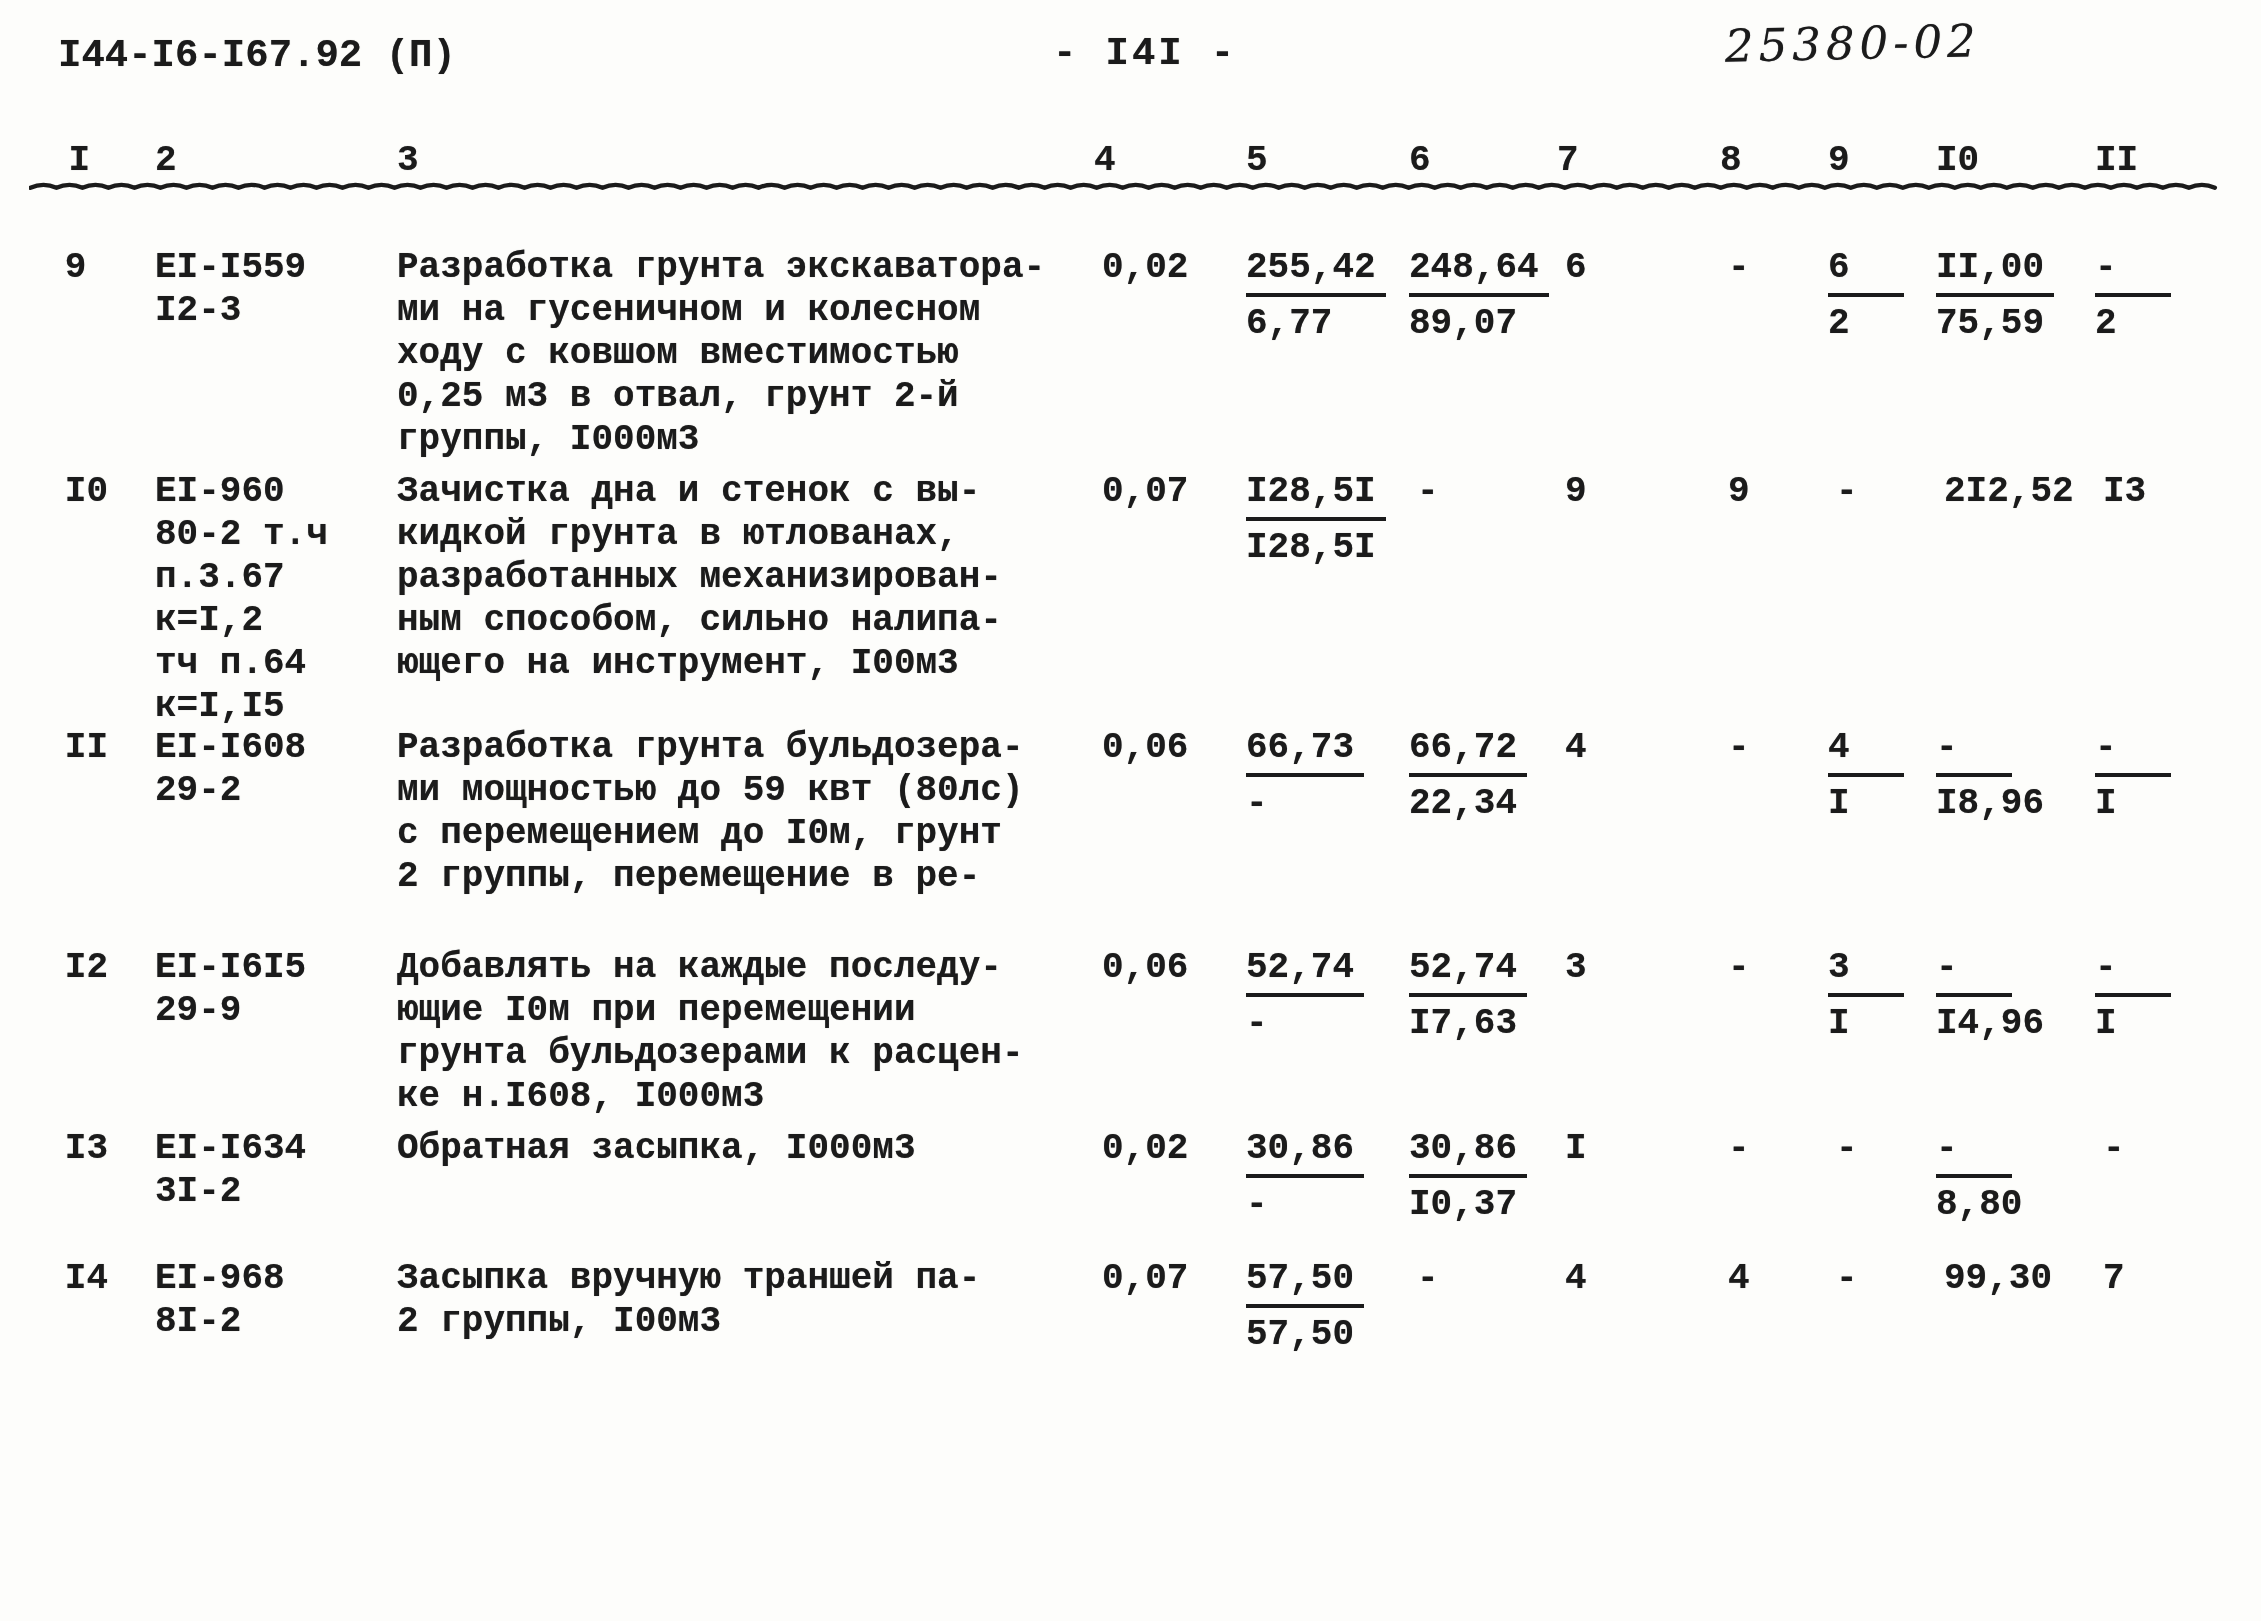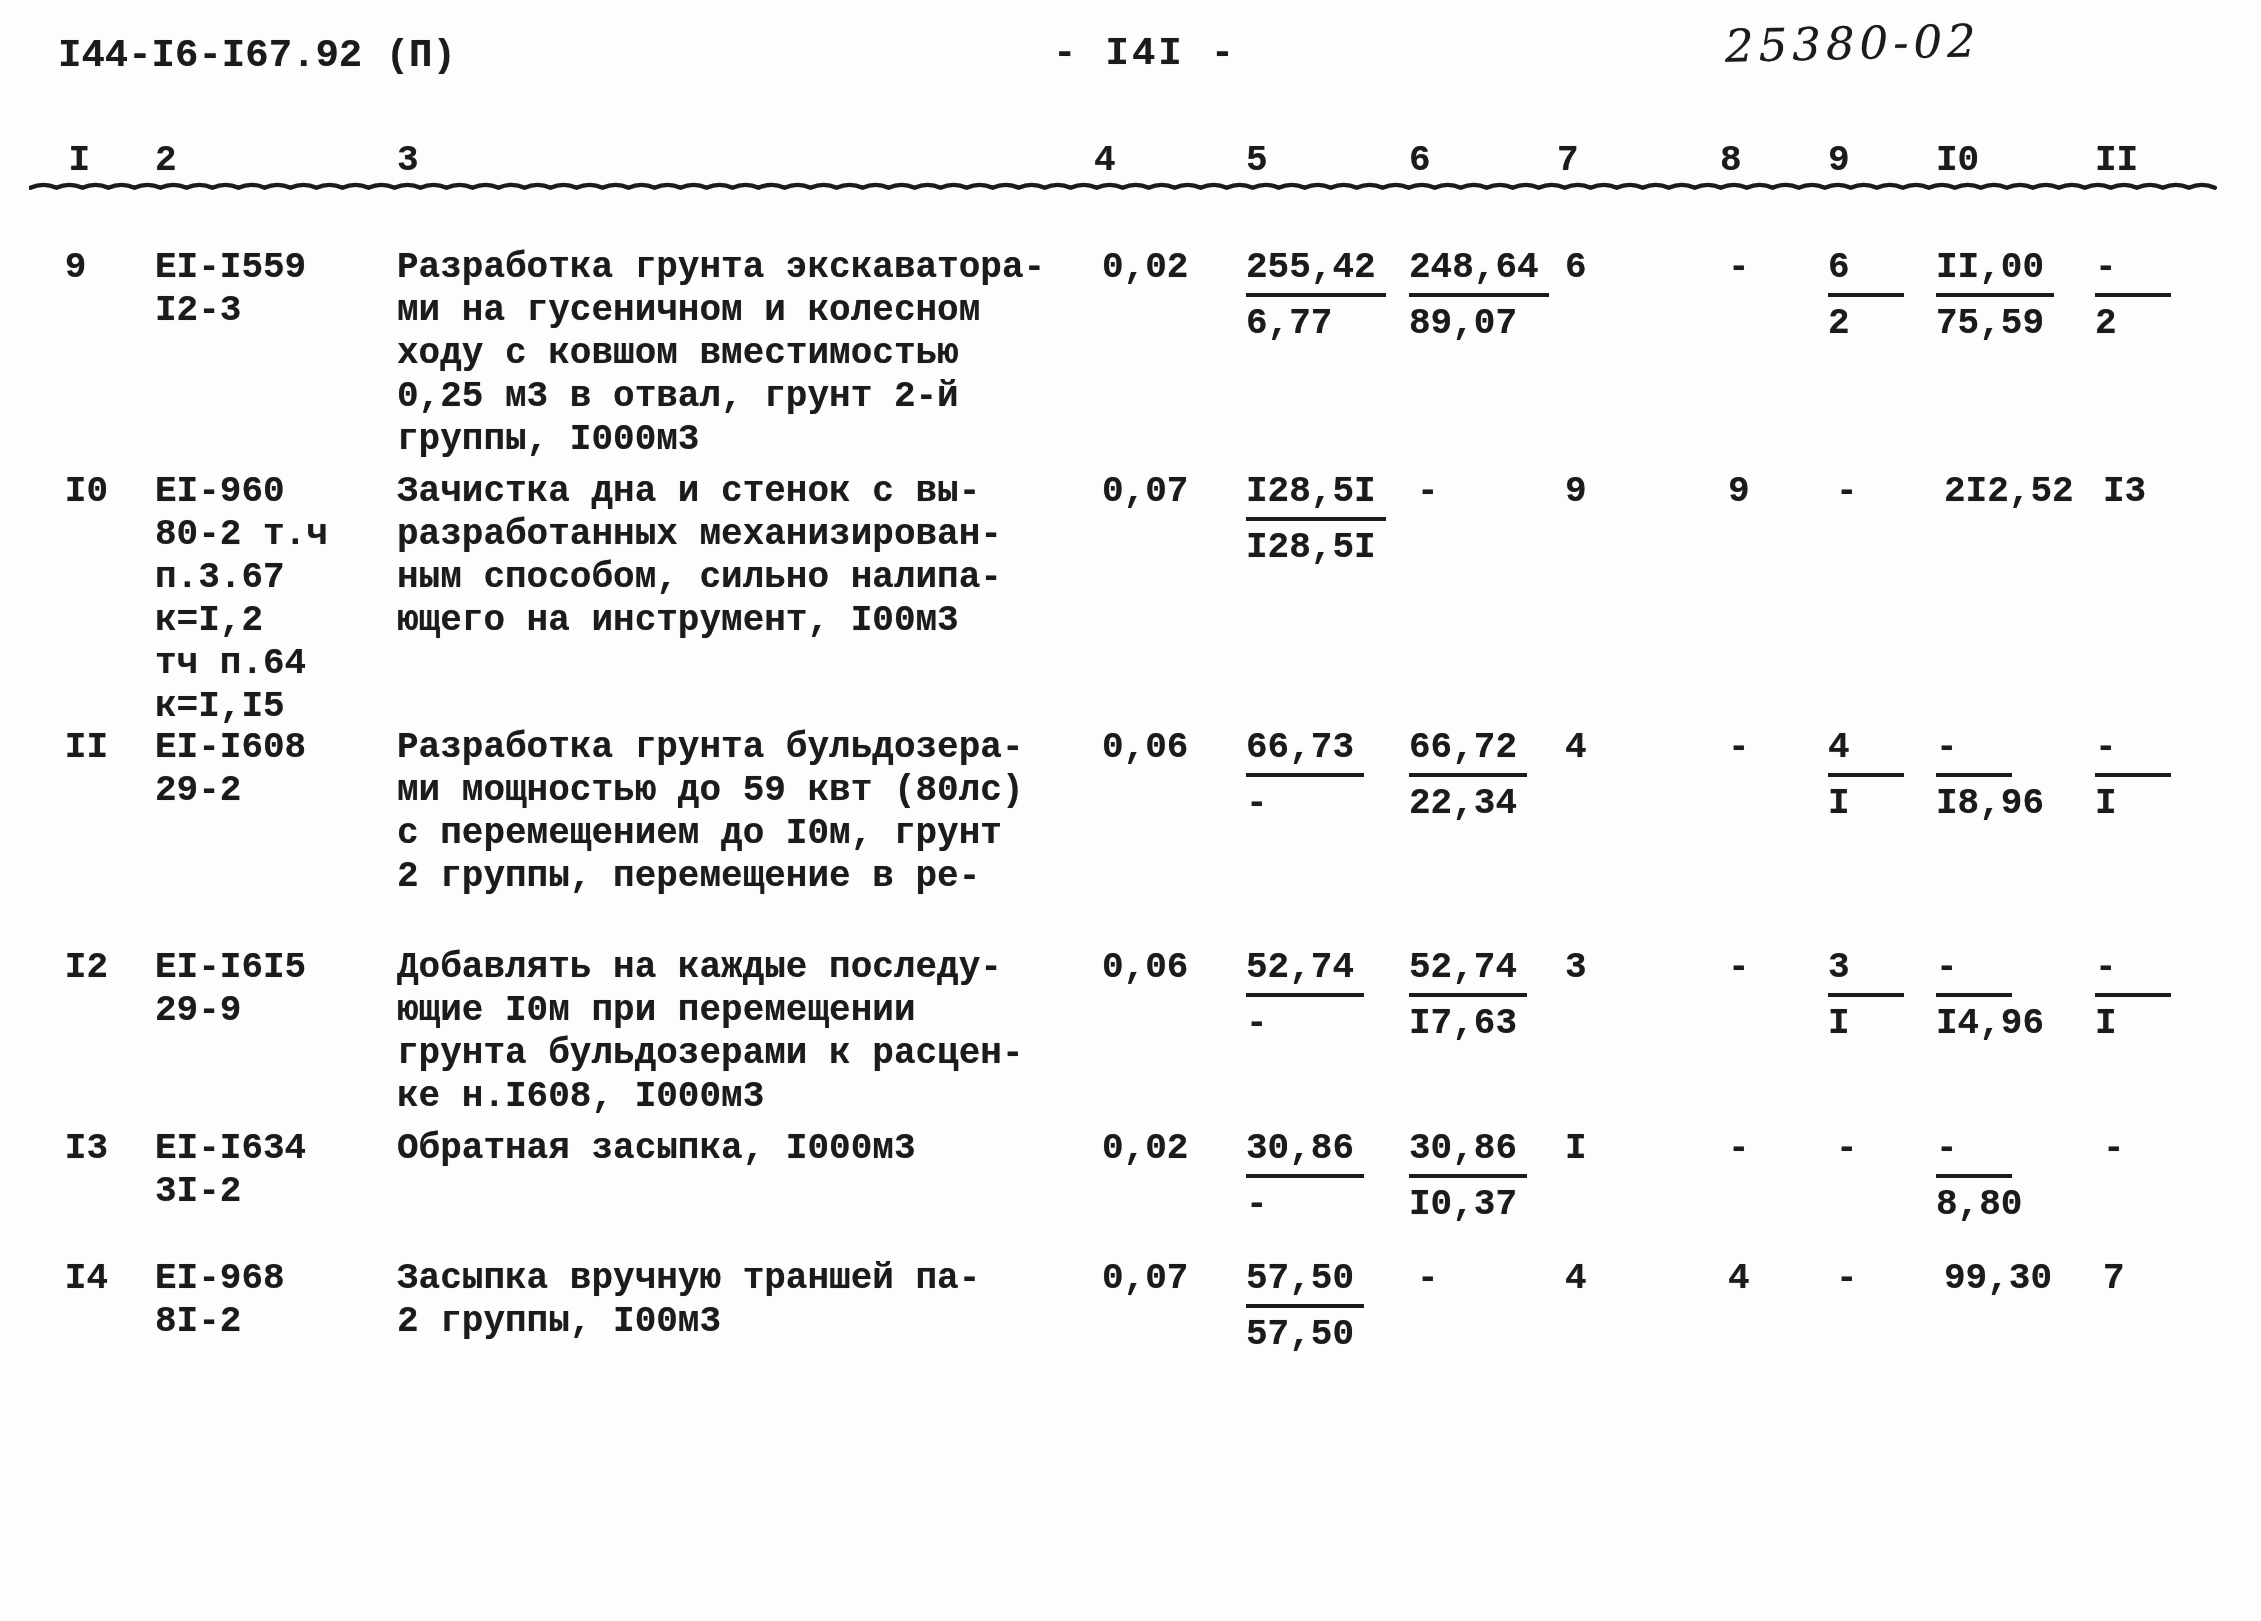--- a/index.html
+++ b/index.html
@@ -84,21 +84,21 @@
         <div class="cell val"><span class="frac"><span class="top">248,64</span><span class="bot">89,07</span></span></div>
         <div class="cell val"><span class="single">6</span></div>
         <div class="cell val"><span class="single">-</span></div>
         <div class="cell val"><span class="frac"><span class="top">6</span><span class="bot">2</span></span></div>
         <div class="cell val"><span class="frac"><span class="top">II,00</span><span class="bot">75,59</span></span></div>
         <div class="cell val"><span class="frac"><span class="top">-</span><span class="bot">2</span></span></div>
       </div>
       <div class="grid row" style="top: 470px;">
         <div class="cell num">I0</div>
         <div class="cell code"><div class="line">ЕI-960</div><div class="line">80-2 т.ч</div><div class="line">п.3.67</div><div class="line">к=I,2</div><div class="line">тч п.64</div><div class="line">к=I,I5</div></div>
-        <div class="cell desc"><div class="line">Зачистка дна и стенок с вы-</div><div class="line">разработанных механизирован-</div><div class="line">ным способом, сильно налипа-</div><div class="line">ющего на инструмент, I00м3</div></div>
+        <div class="cell desc"><div class="line">Зачистка дна и стенок с вы-</div><div class="line">кидкой грунта в ютлованах,</div><div class="line">разработанных механизирован-</div><div class="line">ным способом, сильно налипа-</div><div class="line">ющего на инструмент, I00м3</div></div>
         <div class="cell val"><span class="single">0,07</span></div>
         <div class="cell val"><span class="frac"><span class="top">I28,5I</span><span class="bot">I28,5I</span></span></div>
         <div class="cell val"><span class="single">-</span></div>
         <div class="cell val"><span class="single">9</span></div>
         <div class="cell val"><span class="single">9</span></div>
         <div class="cell val"><span class="single">-</span></div>
         <div class="cell val"><span class="single">2I2,52</span></div>
         <div class="cell val"><span class="single">I3</span></div>
       </div>
       <div class="grid row" style="top: 726px;">

